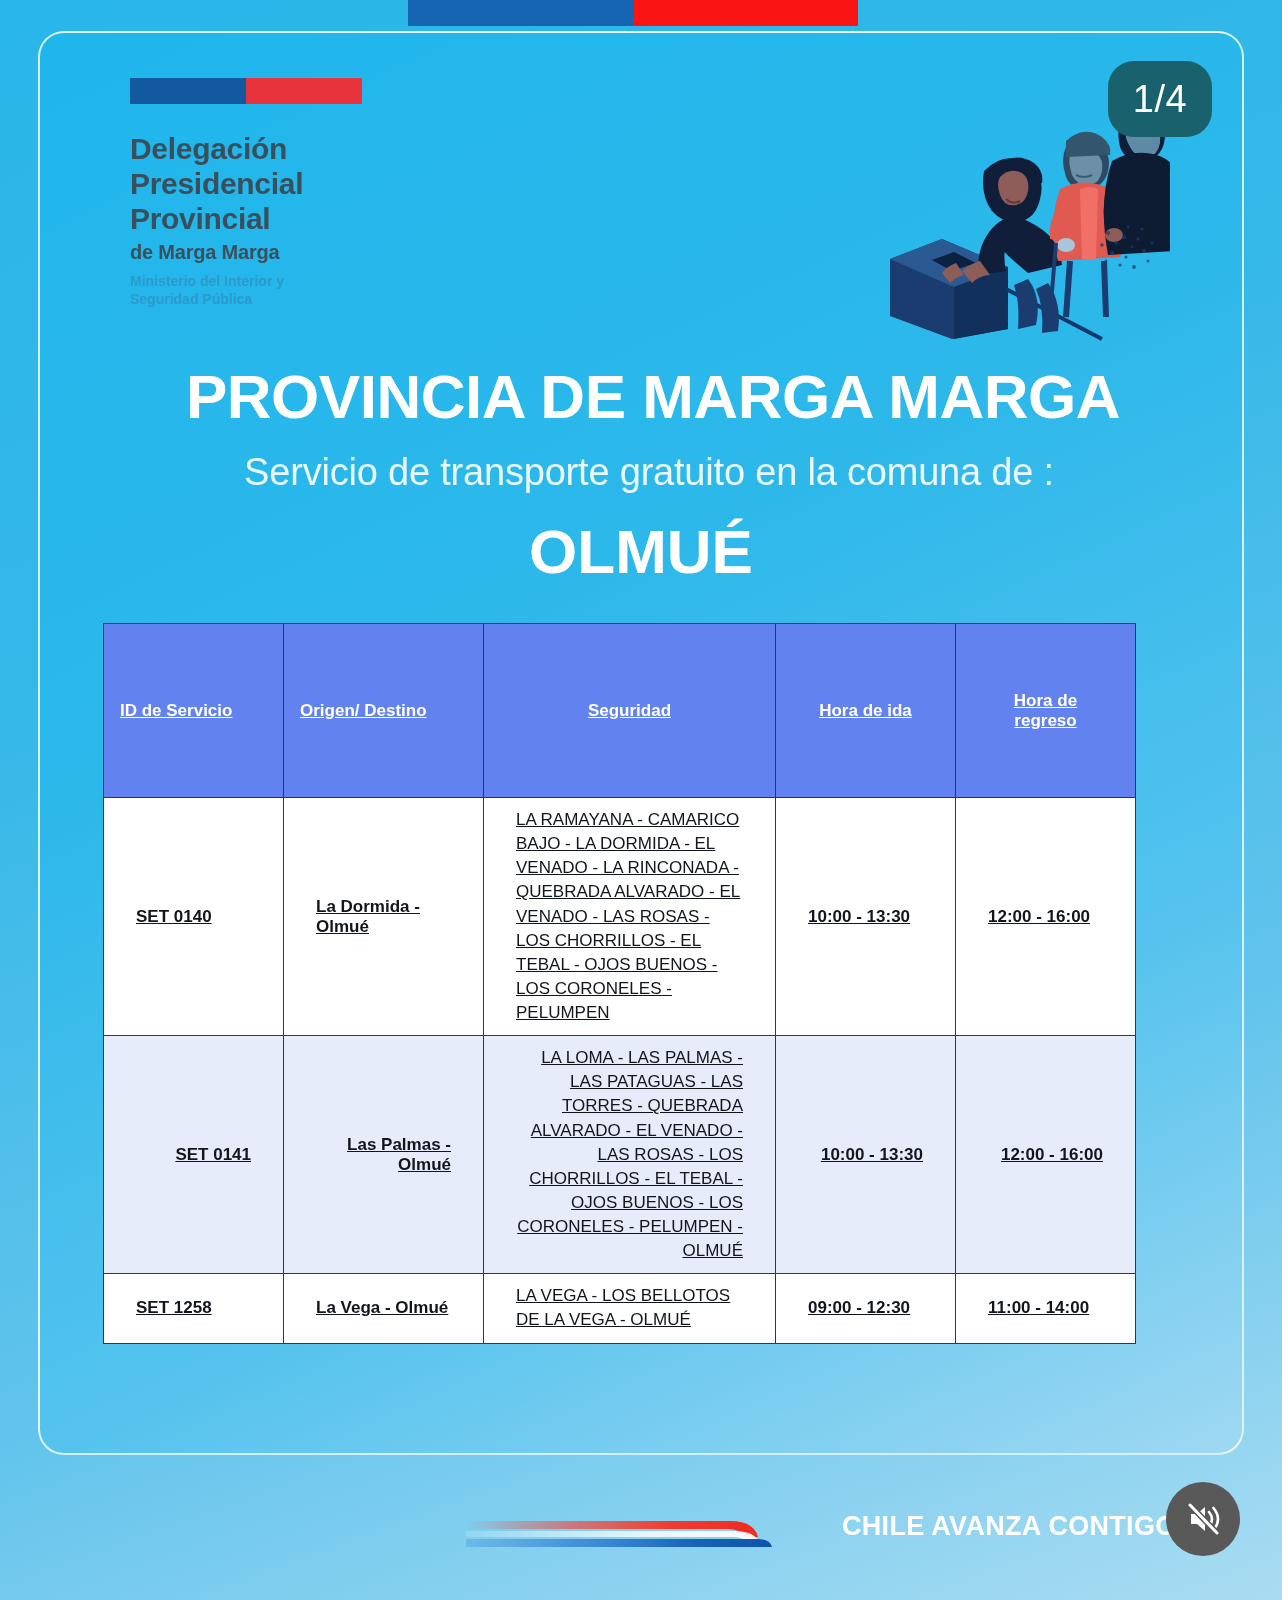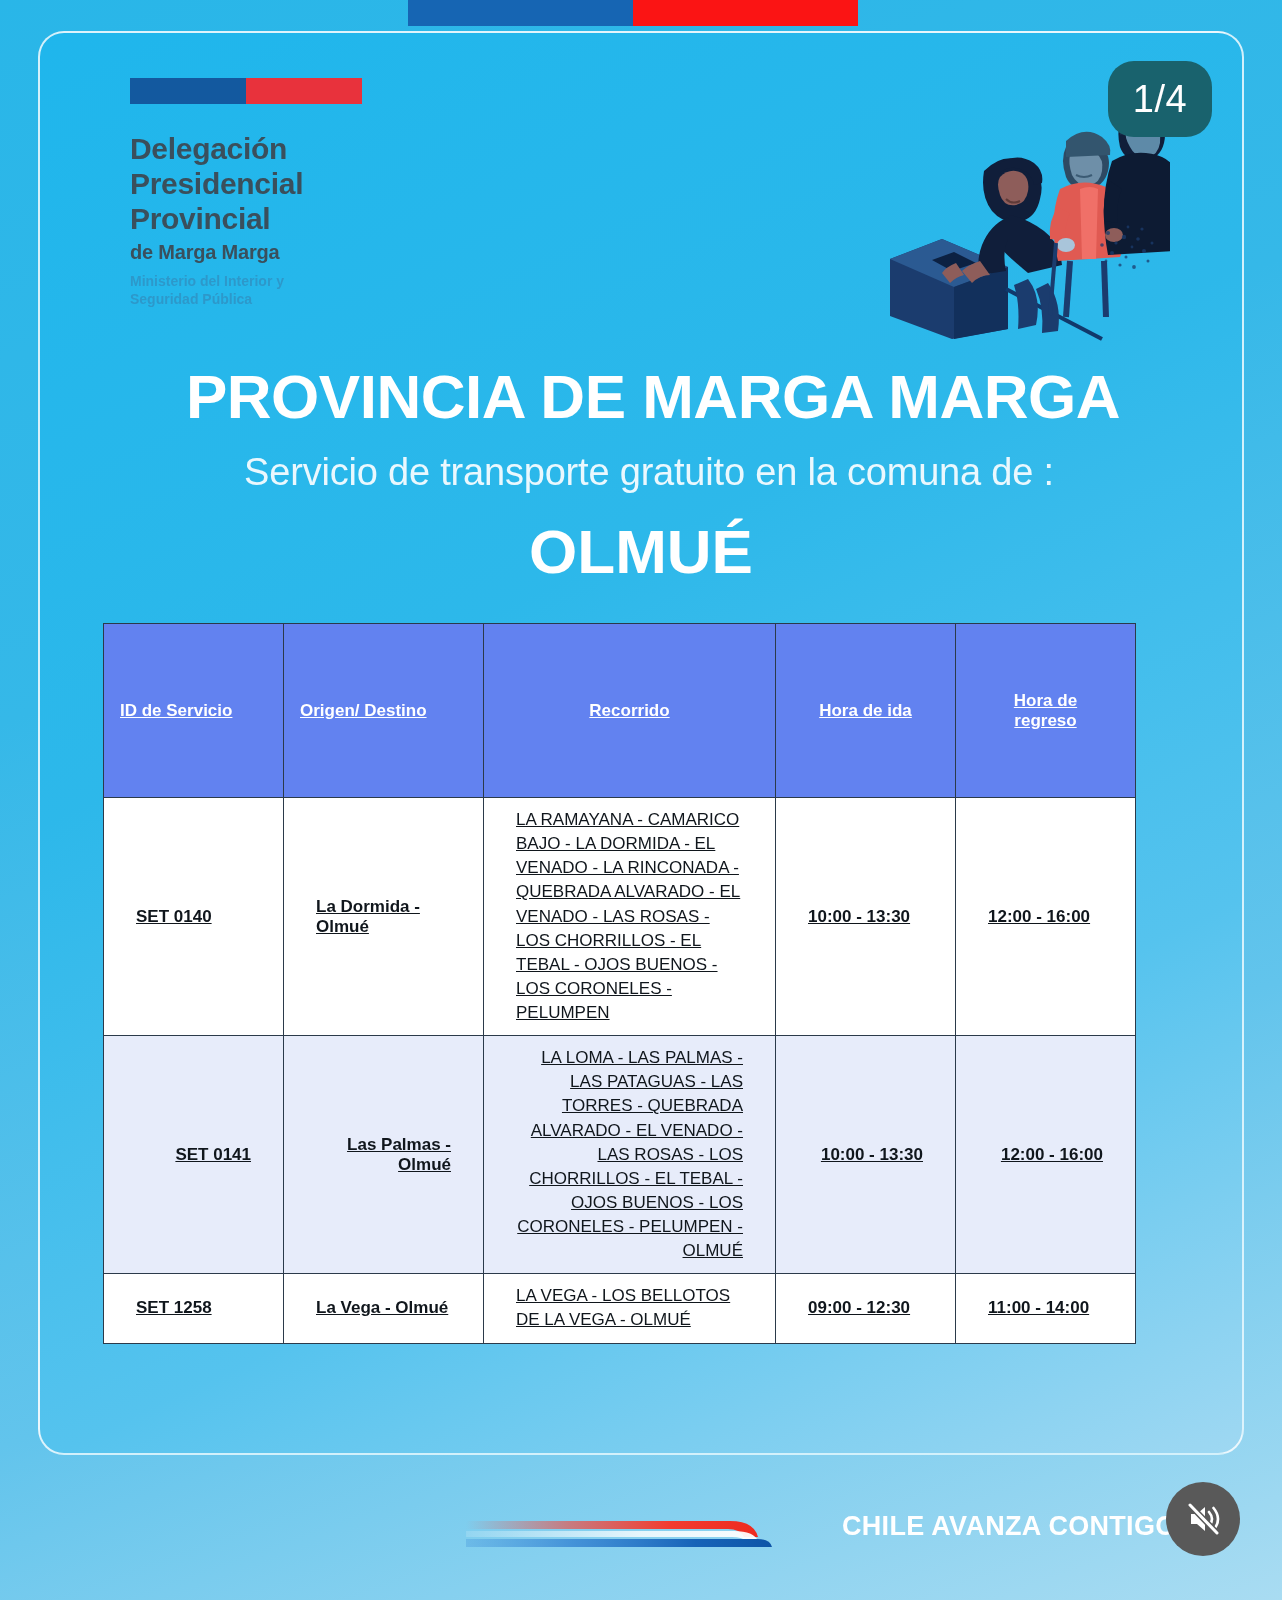--- a/index.html
+++ b/index.html
@@ -338,21 +338,21 @@
       <col style="width:180px">
       <col style="width:200px">
       <col style="width:292px">
       <col style="width:180px">
       <col style="width:180px">
     </colgroup>
     <thead>
       <tr>
         <th class="th-left">ID de Servicio</th>
         <th class="th-left">Origen/ Destino</th>
-        <th>Recorrido</th>
+        <th>Seguridad</th>
         <th>Hora de ida</th>
         <th>Hora de regreso</th>
       </tr>
     </thead>
     <tbody>
       <tr>
         <td class="c-id">SET 0140</td>
         <td class="c-od">La Dormida - Olmué</td>
         <td class="c-route">LA RAMAYANA - CAMARICO BAJO - LA DORMIDA - EL VENADO - LA RINCONADA - QUEBRADA ALVARADO - EL VENADO - LAS ROSAS - LOS CHORRILLOS - EL TEBAL - OJOS BUENOS - LOS CORONELES - PELUMPEN</td>
         <td class="c-time">10:00 - 13:30</td>

